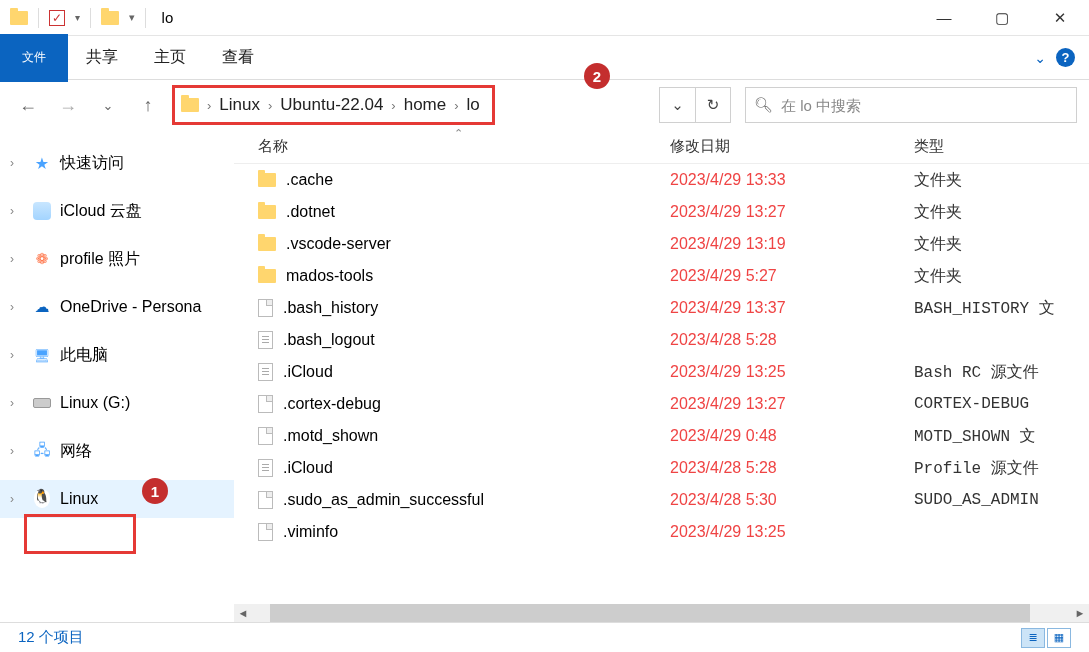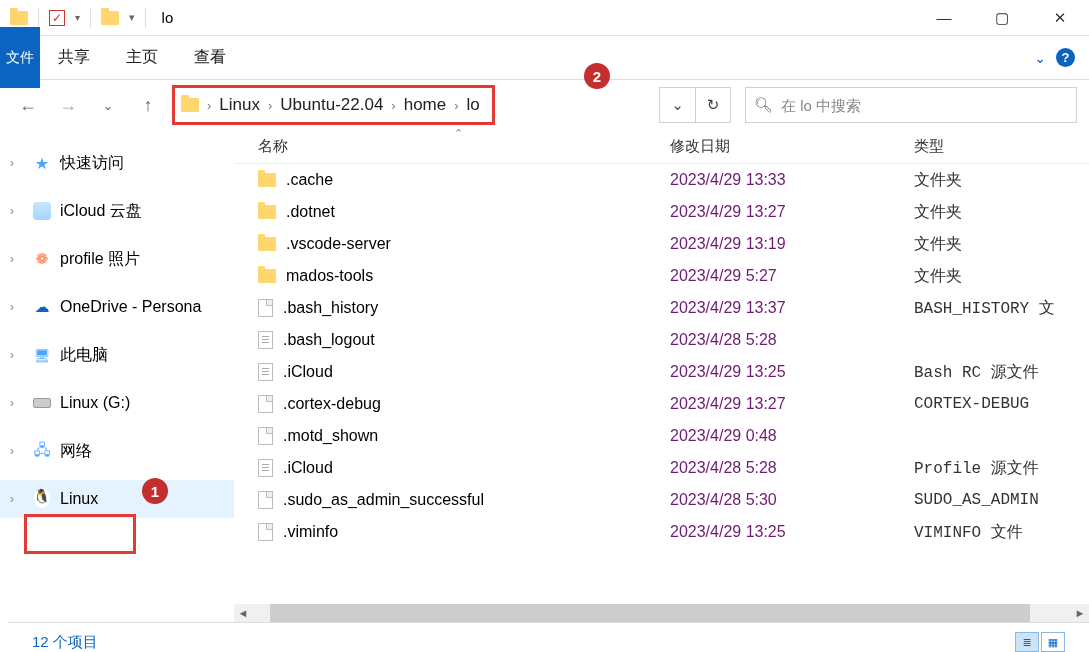--- a/index.html
+++ b/index.html
@@ -10,21 +10,21 @@
 .titlebar .title { font-size: 15px; padding-left: 6px; }
 .folder-ico-sm { width: 18px; height: 14px; background: #ffd66e; border-radius: 1px; position: relative; display: inline-block; }
 .folder-ico-sm::before { content: ""; position: absolute; top: -3px; left: 0; width: 8px; height: 4px; background: #ffd66e; border-radius: 1px 1px 0 0; }
 .divider-v { width: 1px; height: 20px; background: #ddd; }
 .check-ico { width: 16px; height: 16px; border: 1px solid #c33; display: inline-flex; align-items: center; justify-content: center; color: #c33; font-size: 12px; }
 .chevron-dn { color: #666; font-size: 10px; }
 .window-controls { margin-left: auto; display: flex; }
 .window-controls div { width: 58px; height: 36px; display: flex; align-items: center; justify-content: center; color: #333; font-size: 15px; }
 
 .ribbon { display: flex; align-items: center; height: 44px; background: #fff; border-bottom: 1px solid #ddd; }
-.ribbon-file { background: #0b64c0; color: #fff; height: 61px; display: flex; align-items: center; padding: 0 6px; font-size: 14px; }
+.ribbon-file { background: #0b64c0; color: #fff; height: 48px; display: flex; align-items: center; padding: 0 22px; font-size: 12px; }
 .ribbon-tab { padding: 0 18px; font-size: 16px; color: #222; height: 44px; display: flex; align-items: center; }
 .ribbon-right { margin-left: auto; display: flex; align-items: center; gap: 10px; padding-right: 14px; }
 .help-ico { width: 19px; height: 19px; border-radius: 50%; background: #0b64c0; color: #fff; display: flex; align-items: center; justify-content: center; font-size: 13px; font-weight: bold; }
 
 .navbar { display: flex; align-items: center; height: 50px; padding: 6px 12px; gap: 8px; }
 .nav-btn { width: 32px; height: 34px; display: flex; align-items: center; justify-content: center; color: #666; font-size: 18px; }
 .nav-btn.disabled { color: #aaa; }
 .addr-area { display: flex; align-items: center; flex: 1; position: relative; }
 .addr-highlight { border: 3px solid #e53935; display: flex; align-items: center; padding: 3px 6px; height: 40px; }
 .crumb { font-size: 17px; padding: 0 6px; color: #222; }
@@ -57,34 +57,34 @@
 
 .file-pane { flex: 1; display: flex; flex-direction: column; }
 .cols-hdr { display: flex; height: 34px; align-items: center; border-bottom: 1px solid #eee; color: #333; font-size: 15px; }
 .col-name { width: 436px; padding-left: 24px; }
 .col-date { width: 244px; }
 .col-type { flex: 1; }
 .sort-arrow { position: absolute; left: 450px; font-size: 11px; color: #888; }
 .file-list { flex: 1; overflow: hidden; }
 .file-row { display: flex; align-items: center; height: 32px; font-size: 16px; }
 .file-row .name-cell { width: 436px; padding-left: 24px; display: flex; align-items: center; gap: 10px; }
-.file-row .date-cell { width: 244px; color: #701a75; }
+.file-row .date-cell { width: 244px; color: #ef4444; }
 .file-row .type-cell { flex: 1; color: #333; white-space: nowrap; overflow: hidden; font-family: Liberation Mono, monospace; }
 .file-ico-folder { width: 18px; height: 14px; background: #ffd66e; border-radius: 1px; display: inline-block; position: relative; flex-shrink: 0; }
 .file-ico-folder::before { content: ""; position: absolute; top: -3px; left: 0; width: 7px; height: 4px; background: #ffd66e; border-radius: 1px 1px 0 0; }
 .file-ico-file { width: 15px; height: 18px; border: 1px solid #bbb; background: #fff; display: inline-block; flex-shrink: 0; position: relative; }
 .file-ico-file::before { content: ""; position: absolute; top: 0; right: 0; width: 5px; height: 5px; background: #eee; border-left: 1px solid #bbb; border-bottom: 1px solid #bbb; }
 .file-ico-txt { width: 15px; height: 18px; border: 1px solid #bbb; background: #fff; display: inline-block; flex-shrink: 0; position: relative; }
 .file-ico-txt::after { content: ""; position: absolute; top: 4px; left: 3px; right: 3px; height: 1px; background: #aaa; box-shadow: 0 3px 0 #aaa, 0 6px 0 #aaa; }
 
 .hscroll { height: 18px; background: #f0f0f0; display: flex; align-items: center; }
 .hscroll .thumb { height: 18px; background: #cdcdcd; margin-left: 18px; width: 760px; }
 .hscroll .arr { width: 18px; height: 18px; display: flex; align-items: center; justify-content: center; color: #666; font-size: 11px; }
 
-.statusbar { height: 30px; display: flex; align-items: flex-end; border-top: 1px solid #ddd; padding: 0 24px; font-size: 15px; color: #0b64c0; margin-left: 8px; }
+.statusbar { height: 30px; display: flex; align-items: center; border-top: 1px solid #ddd; padding: 0 18px; font-size: 15px; color: #0b64c0; }
 .view-toggles { margin-left: auto; display: flex; gap: 2px; }
 .view-btn { width: 24px; height: 20px; border: 1px solid #8ab8e0; display: flex; align-items: center; justify-content: center; font-size: 11px; }
 .view-btn.active { background: #cce4f7; color: #0b64c0; }
 
 .badge { width: 26px; height: 26px; border-radius: 50%; background: #c42e2e; color: #fff; display: flex; align-items: center; justify-content: center; font-size: 15px; font-weight: bold; position: absolute; }
 </style>
 </head>
 <body>
 
 <div class="titlebar">
@@ -276,20 +276,21 @@
           </div>
           <div class="date-cell">2023/4/29 13:27</div>
           <div class="type-cell">CORTEX-DEBUG</div>
         </div>
         <div class="file-row">
           <div class="name-cell">
             <span class="file-ico-file"></span>
             <span>.motd_shown</span>
           </div>
           <div class="date-cell">2023/4/29 0:48</div>
+          <div class="type-cell">MOTD_SHOWN 文</div>
         </div>
         <div class="file-row">
           <div class="name-cell">
             <span class="file-ico-txt"></span>
             <span>.iCloud</span>
           </div>
           <div class="date-cell">2023/4/28 5:28</div>
           <div class="type-cell">Profile 源文件</div>
         </div>
         <div class="file-row">
@@ -299,21 +300,20 @@
           </div>
           <div class="date-cell">2023/4/28 5:30</div>
           <div class="type-cell">SUDO_AS_ADMIN</div>
         </div>
         <div class="file-row">
           <div class="name-cell">
             <span class="file-ico-file"></span>
             <span>.viminfo</span>
           </div>
           <div class="date-cell">2023/4/29 13:25</div>
-          <div class="type-cell">VIMINFO 文件</div>
         </div>
       </div>
     <div class="hscroll">
       <div class="arr">◄</div>
       <div class="thumb"></div>
       <div style="flex:1"></div>
       <div class="arr">►</div>
     </div>
   </div>
 </div>

